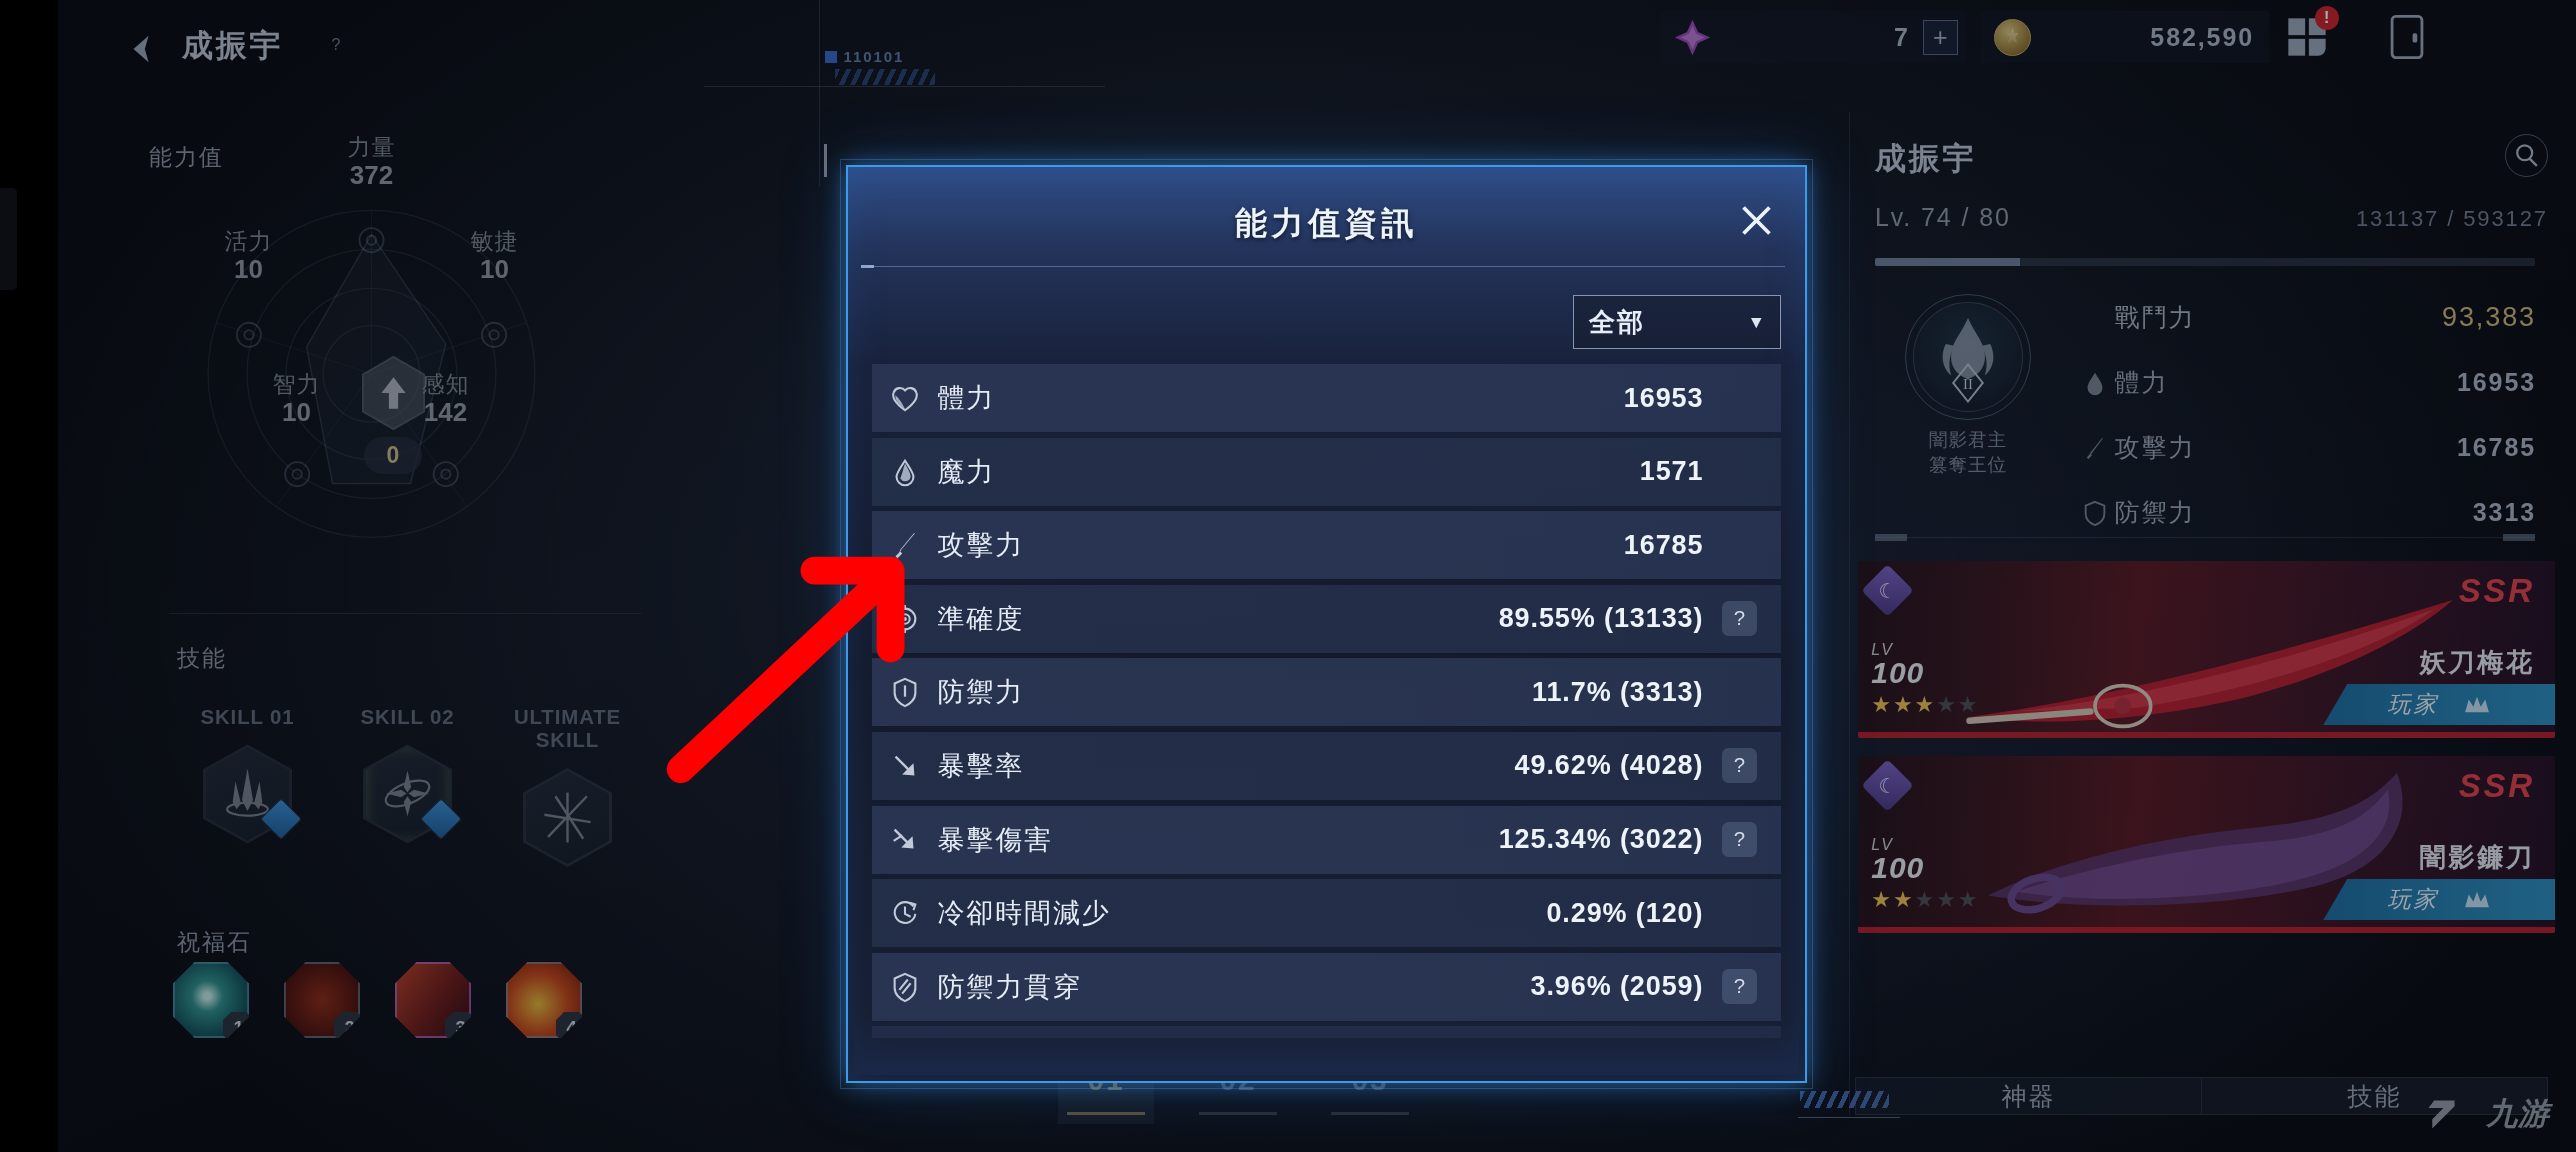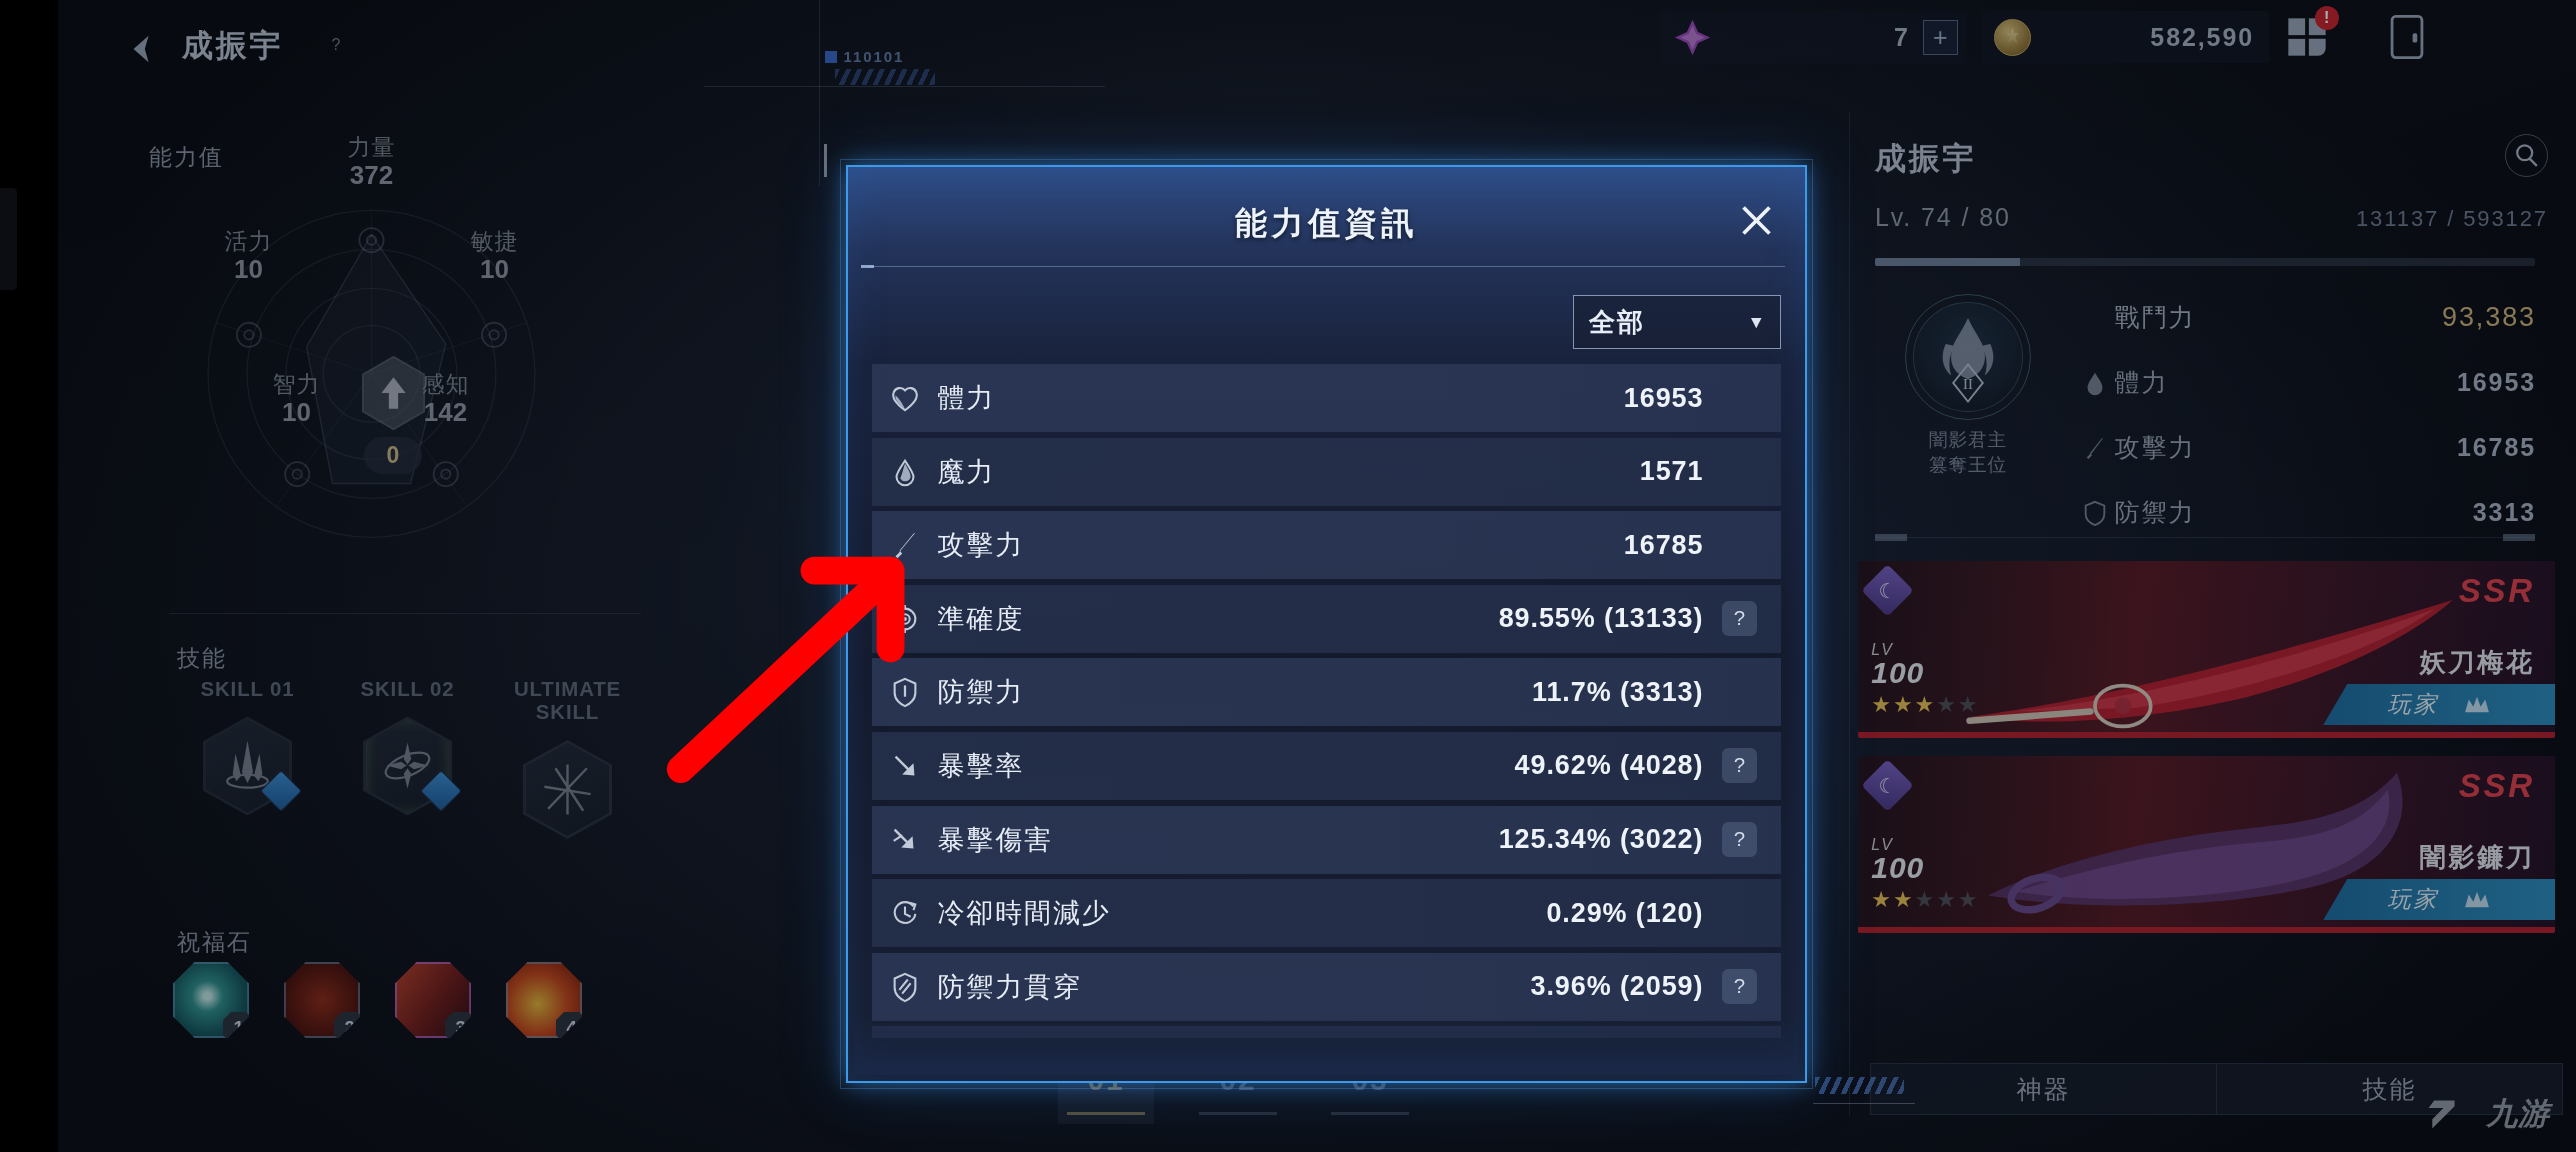--- a/index.html
+++ b/index.html
@@ -114,21 +114,21 @@
   .center-pill {
     position:absolute; left:364px; top:437px; width:58px; height:37px; border-radius:18.6px;
     background:rgba(38,46,62,.75); display:flex; align-items:center; justify-content:center;
     color:#c8b888; font-size:23px; font-weight:600;
   }
 
   .divider-left { position:absolute; left:169px; top:613px; width:472px; height:0.9px; background:rgba(130,146,172,.20); }
 
   .skill-row { position:absolute; left:173px; top:678px; width:483px; height:186px; }
   .skill-item { position:absolute; width:149px; text-align:center; }
-  .skill-item .cap { font-size:20.4px; font-weight:700; letter-spacing:0.9px; color:#5f6a7a; line-height:1.15; }
+  .skill-item .cap { font-size:20.4px; font-weight:700; letter-spacing:0.9px; color:#5f6a7a; line-height:1.15;margin-top:28px; }
   .skill-hex { margin:15px auto 0; width:89px; height:99px; position:relative; }
   .skill-hex .hexring {
     position:absolute; inset:0;
     clip-path:polygon(50% 0,100% 25%,100% 75%,50% 100%,0 75%,0 25%);
     background:rgba(122,140,168,.22);
   }
   .skill-hex .hexinner {
     position:absolute; inset:2.8px;
     clip-path:polygon(50% 0,100% 25%,100% 75%,50% 100%,0 75%,0 25%);
     background:linear-gradient(160deg,#222a38,#161d28);
@@ -210,21 +210,21 @@
   .wcard .ownertag {
     position:absolute; right:0; bottom:13px; height:41px; min-width:232px;
     background:linear-gradient(90deg,#1d6ea0,#2d8fbf);
     clip-path:polygon(24px 0,100% 0,100% 100%,0 100%);
     display:flex; align-items:center; justify-content:center; gap:24px;
     color:#eaf4fb; font-size:23px; letter-spacing:2.8px; padding:0 16.7px;font-style:italic;
   }
   .wcard .ownertag .crown { width:28px; height:22px; opacity:.85; }
   .wcard .wimg { position:absolute; inset:0; }
 
-  .rtabs { position:absolute; left:21px; bottom:37px; width:693px; height:52px; display:flex;justify-content:center; }
+  .rtabs { position:absolute; left:6px; bottom:37px; width:693px; height:38px; display:flex;justify-content:center; }
   .rtab { flex:1; display:flex; align-items:center; justify-content:center;
     font-size:25px; letter-spacing:1.9px; color:#9aa5b6; cursor:pointer;
     background:rgba(24,32,46,.75); border:0.9px solid rgba(110,130,165,.22); border-right:none; position:relative; }
   .rtab:last-child { border-right:0.9px solid rgba(110,130,165,.22); }
   .rtab.active { background:#b8c0cc; color:#1d232e; font-weight:700;
     clip-path:polygon(0 0,100% 0,100% 70%,calc(100% - 16.7px) 100%,0 100%); border-color:transparent; }
   .rtab-diag { position:absolute; left:-56px; top:13px; width:89px; height:16.7px;
     background:repeating-linear-gradient(115deg,#4468a8 0 4.6px, transparent 4.6px 10.2px); }
   .rtab-underline { position:absolute; left:-58px; top:39px; width:102px; height:0.9px; background:rgba(160,178,205,.5); }
 

